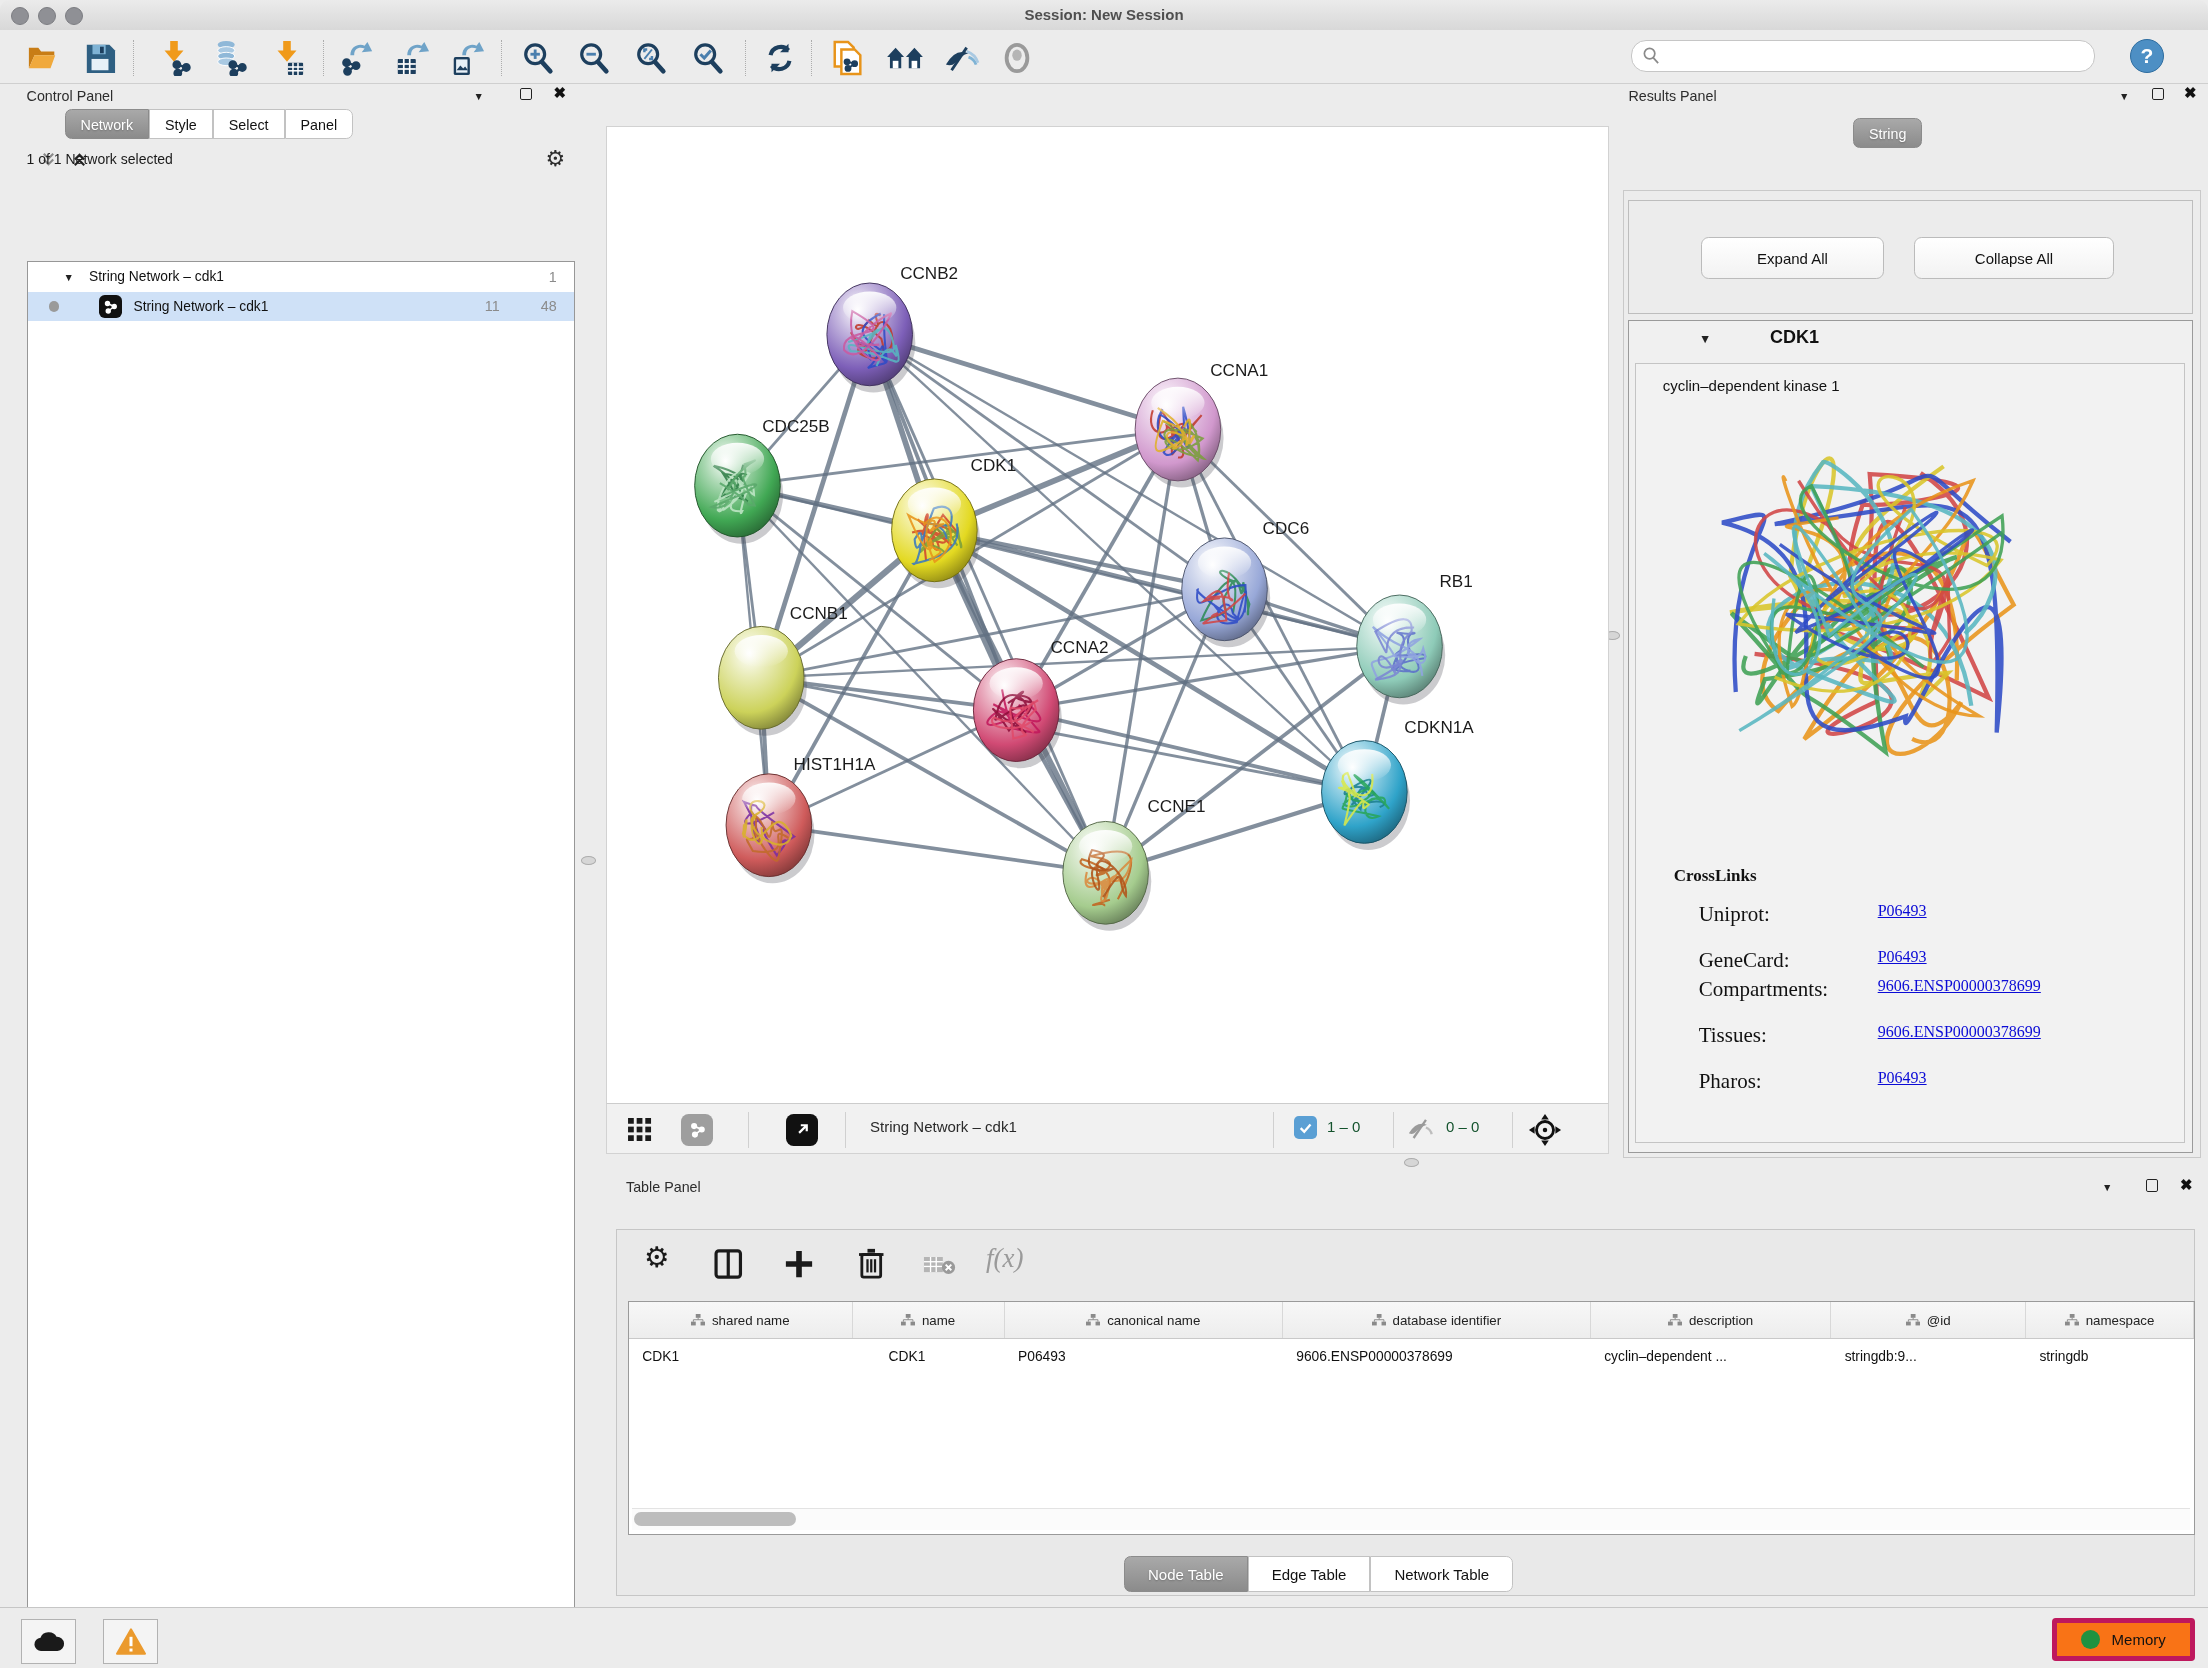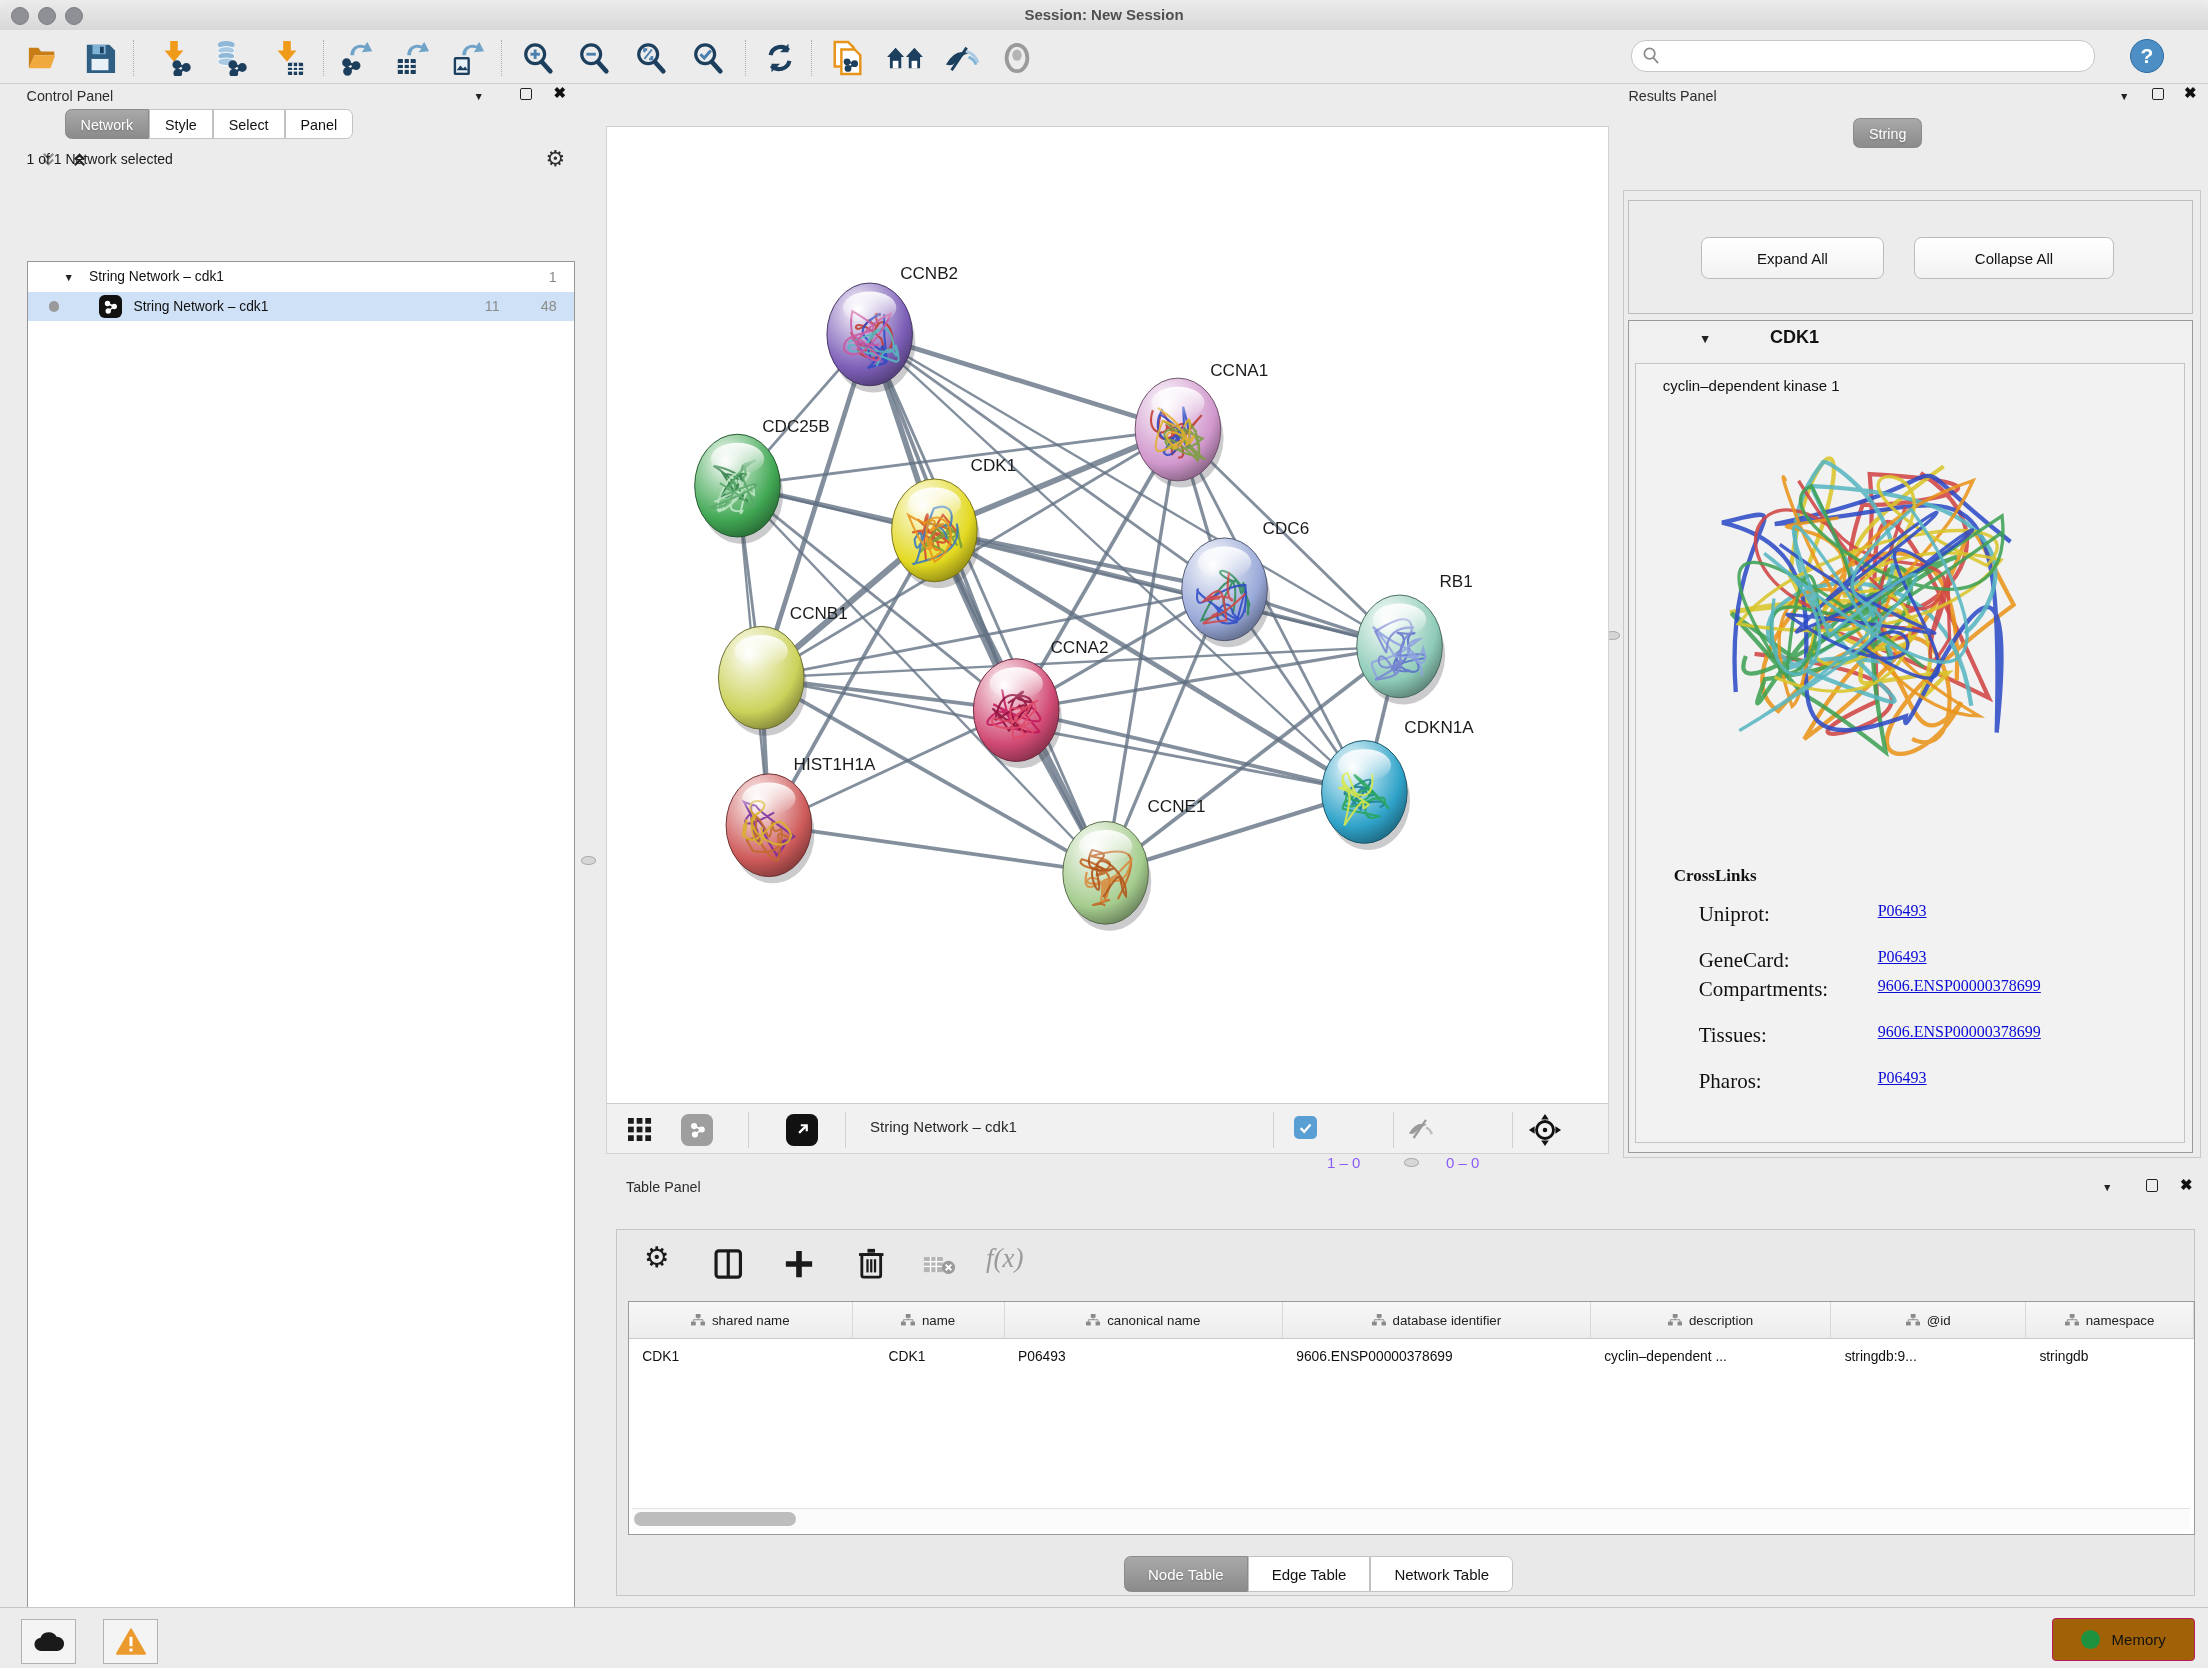--- a/index.html
+++ b/index.html
@@ -31,21 +31,21 @@
   .tree-box{left:19px;top:177px;width:546px;height:1398px;background:#fff;border:1px solid #979797;}
   .tree-row{position:relative;height:29.5px;font-size:13.8px;color:#111;display:flex;align-items:center;}
   .tree-row .cnt{position:absolute;color:#8b8b8b;font-size:14.3px;}
   .row-selected{background:#cfe1f7;}
   .share-chip{width:23px;height:23px;border-radius:5.7px;background:#111;display:inline-flex;align-items:center;justify-content:center;}
   
   .netview{left:606px;top:126px;width:1003px;height:978px;background:#fff;border:1px solid #d2d2d2;box-sizing:border-box;}
   .net-toolbar{left:606px;top:1103px;width:1003px;height:51px;background:#f1f1f1;border:1px solid #d2d2d2;border-top:1px solid #cccccc;box-sizing:border-box;}
   .ntsep{top:7.6px;width:1px;height:36px;background:#d0d0d0;}
   .net-title{font-size:15px;color:#2a2a2a;}
-  .gray-cnt{font-size:15px;color:#8b5cf6;margin-top:36px;}
+  .gray-cnt{font-size:15px;color:#14532d;}
   .splitter-handle{width:15px;height:8.6px;border-radius:50%;background:#d6d6d6;border:1px solid #adadad;box-sizing:border-box;}
   
   .rp-outer{left:1623px;top:190px;width:578px;height:968px;background:#ececec;border:1px solid #c9c9c9;box-sizing:border-box;}
   .rp-buttons{left:1628px;top:200px;width:565px;height:114px;border:1px solid #bdbdbd;background:#ececec;box-sizing:border-box;}
   .rp-btn{height:40px;background:linear-gradient(#ffffff,#f2f2f2);border:1px solid #bbb;border-radius:7.6px;font-size:15px;color:#111;
     display:flex;align-items:center;justify-content:center;}
   .rp-content{left:1628px;top:320px;width:565px;height:833px;border:1px solid #9a9a9a;background:#f0f0f0;box-sizing:border-box;}
   .rp-inner{left:5.7px;top:42px;width:550px;height:780px;border:1px solid #c4c4c4;background:#f2f2f2;box-sizing:border-box;position:absolute;}
   .xl-label{font-family:"Liberation Serif",serif;font-size:21px;color:#111;}
   .xl-link{font-family:"Liberation Serif",serif;font-size:16px;color:#0b0bd6;text-decoration:underline;}
@@ -55,21 +55,21 @@
   .tablebox{left:628px;top:1301px;width:1567px;height:234px;background:#fff;border:1px solid #9a9a9a;box-sizing:border-box;overflow:hidden;}
   .th-row{display:flex;height:36px;background:linear-gradient(#f7f7f7,#ededed);border-bottom:1px solid #c9c9c9;}
   .th-cell{display:flex;align-items:center;justify-content:center;gap:6.7px;font-size:13.3px;color:#222;border-right:1px solid #d8d8d8;box-sizing:border-box;overflow:hidden;white-space:nowrap;}
   .td-row{display:flex;height:34px;}
   .td-cell{display:flex;align-items:center;font-size:13.8px;color:#111;padding-left:13.3px;box-sizing:border-box;overflow:hidden;white-space:nowrap;}
   .hscroll{left:632px;top:1508px;width:1558px;height:21px;background:#fbfbfb;border-top:1px solid #e3e3e3;}
   .hthumb{left:1.9px;top:2.9px;width:162px;height:14.3px;border-radius:7.6px;background:#bdbdbd;}
   
   .statusbar{left:0;top:1607px;width:2208px;height:61px;background:#ececec;border-top:1px solid #c6c6c6;}
   .sq-btn{width:55px;height:45px;background:#f4f4f4;border:1px solid #b2b2b2;display:flex;align-items:center;justify-content:center;box-sizing:border-box;}
-  .mem-btn{left:2052px;top:9.5px;width:143px;height:43px;background:#a16207;border:1px solid #be185d;border-radius:3.8px;display:flex;align-items:center;justify-content:center;gap:11.4px;font-size:15px;color:#111;box-sizing:border-box;}
+  .mem-btn{left:2052px;top:9.5px;width:143px;height:43px;background:#f97316;border:5px solid #be185d;border-radius:3.8px;display:flex;align-items:center;justify-content:center;gap:11.4px;font-size:15px;color:#111;box-sizing:border-box;}
   .mem-dot{width:19px;height:19px;border-radius:50%;background:#1f9240;}
   .serif-b{font-family:"Liberation Serif",serif;font-weight:bold;}
 </style>
 </head>
 <body>
 
 <div class="window">
 
   <div class="abs titlebar">
     <div class="abs tl-dot" style="left:11.4px"></div>

